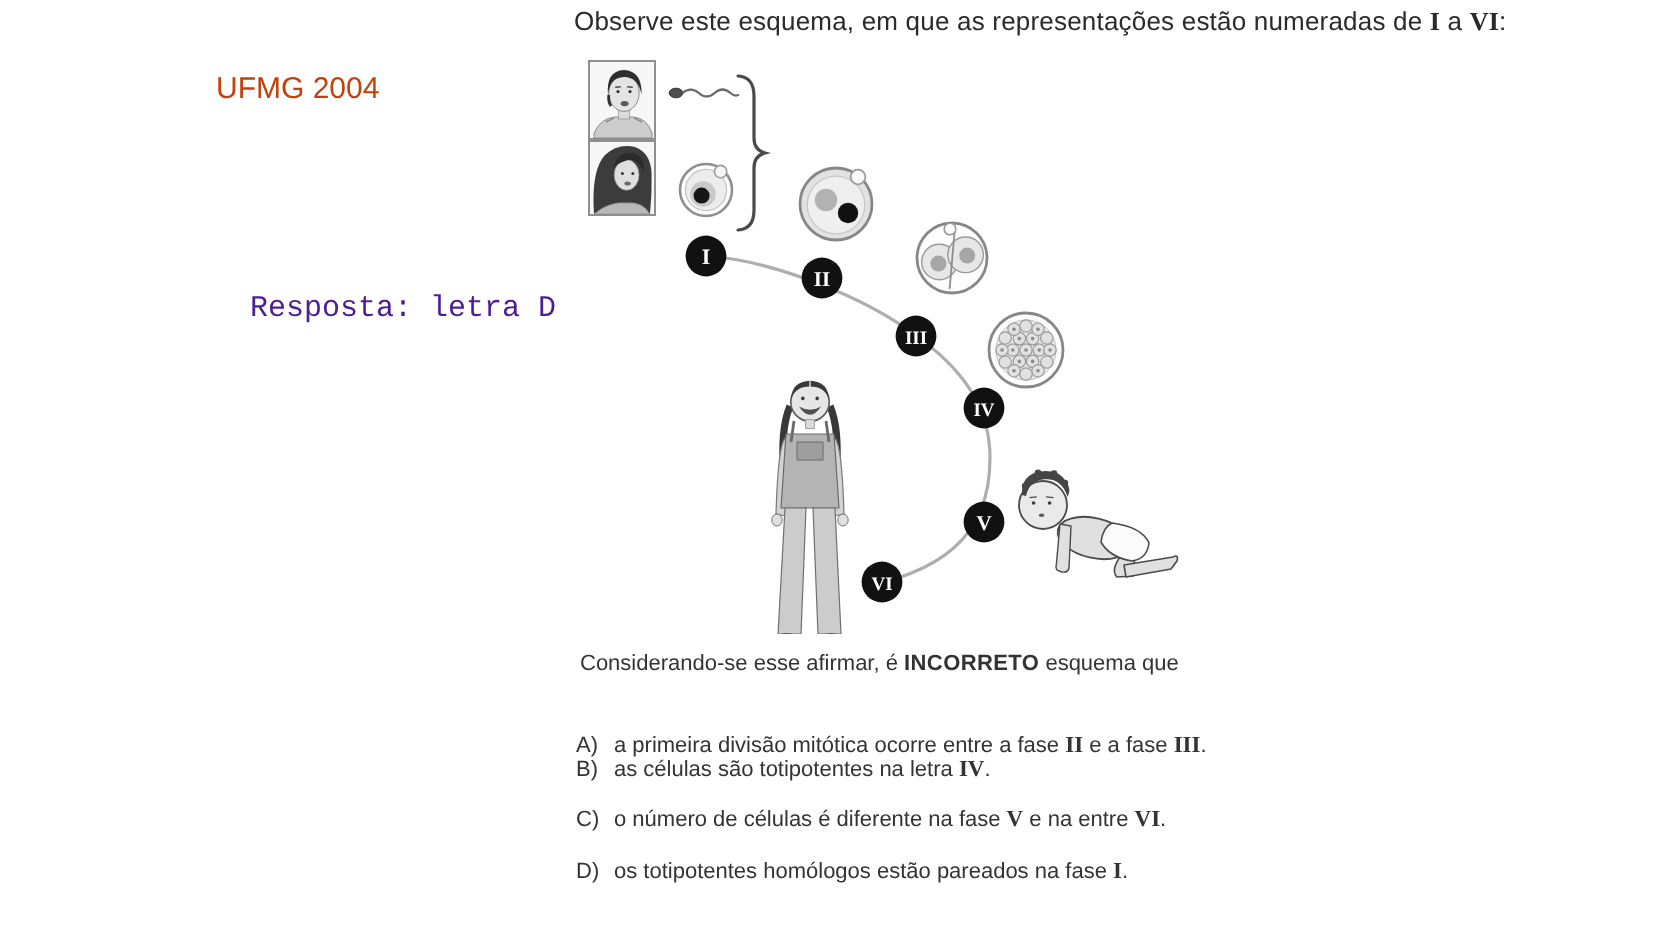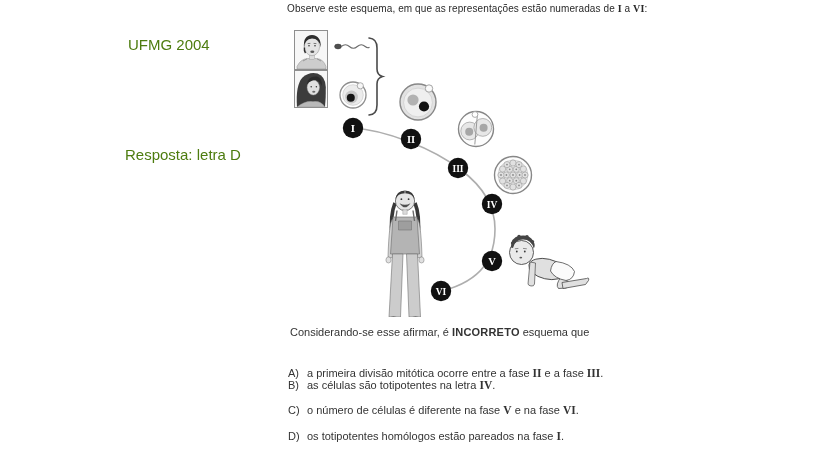--- a/index.html
+++ b/index.html
@@ -2,25 +2,25 @@
 <html><head>
 <meta charset="utf-8">
 <style>
   html,body{margin:0;padding:0;background:#ffffff;}
   .slide{
     position:relative;width:828px;height:466px;background:#ffffff;
     overflow:hidden;font-family:"Liberation Sans",sans-serif;color:#2f2f2f;
   }
   .rn{font-family:"Liberation Serif",serif;font-weight:700;}
   .top-instruction{
-    position:absolute;left:287px;top:3px;font-size:10px;color:#2a2a2a;
+    position:absolute;left:287px;top:3px;font-size:13px;color:#2a2a2a;
     white-space:nowrap;letter-spacing:0.1px;
   }
   .ufmg-label{
-    position:absolute;left:128px;top:36px;font-size:15px;color:#4d7c0f;
+    position:absolute;left:108px;top:36px;font-size:15px;color:#c2410c;
   }
   .answer-label{
     position:absolute;left:125px;top:146px;font-size:15px;
   }
   .diagram{position:absolute;left:285px;top:25px;width:320px;height:292px;}
   .question{position:absolute;left:288px;top:326px;width:340px;font-size:11px;color:#333;}
   .stem{position:absolute;left:2px;top:0;white-space:nowrap;}
   .opt{position:absolute;left:0;white-space:nowrap;}
   .opt-label{display:inline-block;width:19px;}
   .opt .rn{font-size:11.5px;}
@@ -29,21 +29,21 @@
 </head>
 <body>
 
 <div class="slide">
 
   <div class="top-instruction">
     <span>Observe este esquema, em que as representações estão numeradas de </span><span class="rn">I</span><span> a </span><span class="rn">VI</span><span>:</span>
   </div>
 
   <div class="ufmg-label">UFMG 2004</div>
-  <div class="answer-label" id="answer-label" style="color: #4d7c0f;">Resposta: letra D</div>
+  <div class="answer-label" id="answer-label" style="color: #4c1d95; font-family: Liberation Mono, monospace;">Resposta: letra D</div>
 
   <div class="diagram">
     <svg width="320" height="292" viewBox="0 0 320 292" xmlns="http://www.w3.org/2000/svg">
 
       <path d="M 68 103 C 100 105, 148 123, 176 145 C 200 163, 210 182, 210 204 C 210 231, 199 255, 157 266" fill="none" stroke="#aeaeae" stroke-width="1.6"></path>
 
       <g>
         <rect x="9.5" y="5.5" width="33" height="39" fill="#f7f7f7" stroke="#8f8f8f" stroke-width="1"></rect>
         <path d="M12,44 L12,41.5 Q15.5,34 22.5,33.5 L31.5,33.5 Q38.5,34 41,41.5 L41,44 Z" fill="#cdcdcd" stroke="#8a8a8a" stroke-width="0.5"></path>
         <path d="M18,36 L22,33.8 M36,36 L32,33.8" stroke="#8a8a8a" stroke-width="0.8" fill="none"></path>
@@ -221,21 +221,21 @@
 
     <div class="opt" style="top:41px">
       <span class="opt-label">A)</span><span class="opt-text"><span>a primeira divisão mitótica ocorre entre a fase </span><span class="rn">II</span><span> e a fase </span><span class="rn">III</span><span>.</span></span>
     </div>
 
     <div class="opt" style="top:53px">
       <span class="opt-label">B)</span><span class="opt-text"><span>as células são totipotentes na letra </span><span class="rn">IV</span><span>.</span></span>
     </div>
 
     <div class="opt" style="top:78px">
-      <span class="opt-label">C)</span><span class="opt-text"><span>o número de células é diferente na fase </span><span class="rn">V</span><span> e na fase </span><span class="rn">VI</span><span>.</span></span>
+      <span class="opt-label">C)</span><span class="opt-text"><span>o número de células é diferente na fase </span><span class="rn">V</span><span> e na entre </span><span class="rn">VI</span><span>.</span></span>
     </div>
 
     <div class="opt" style="top:104px">
       <span class="opt-label">D)</span><span class="opt-text"><span>os totipotentes homólogos estão pareados na fase </span><span class="rn">I</span><span>.</span></span>
     </div>
   </div>
 
 </div>
 
 </body></html>

